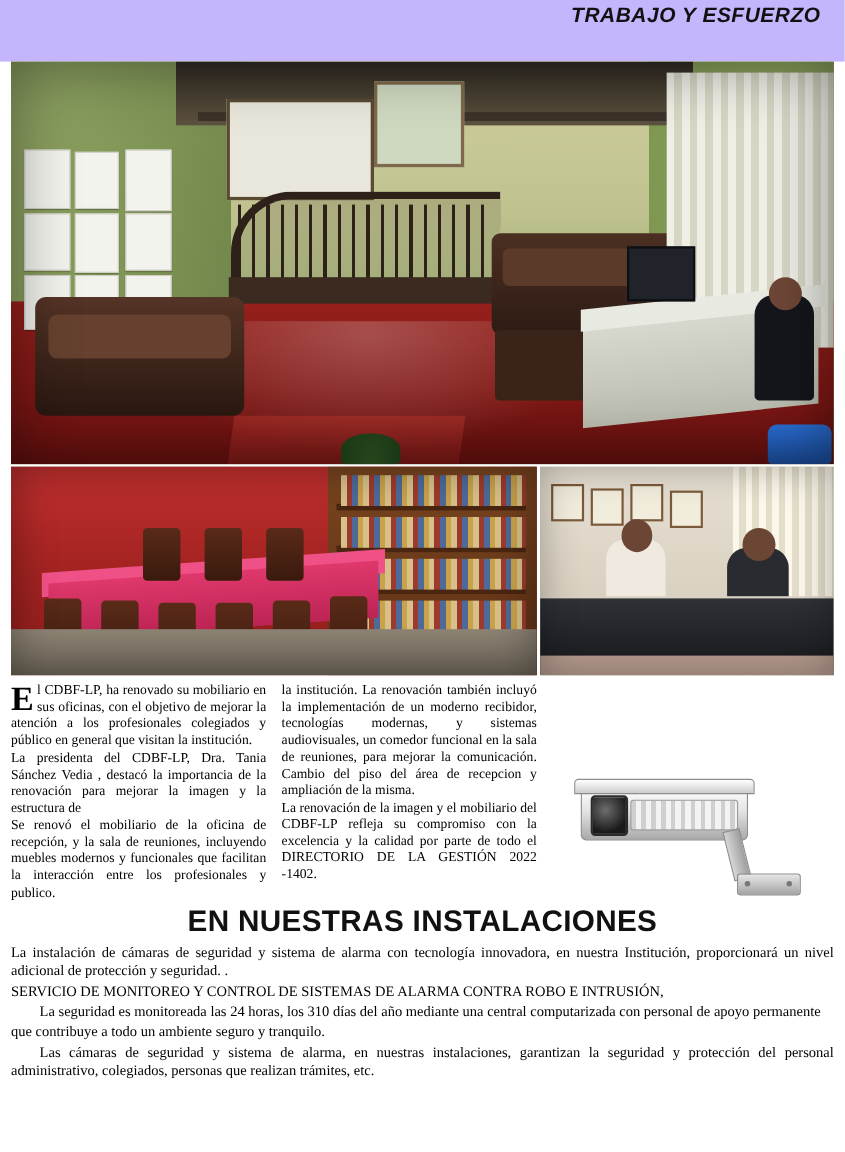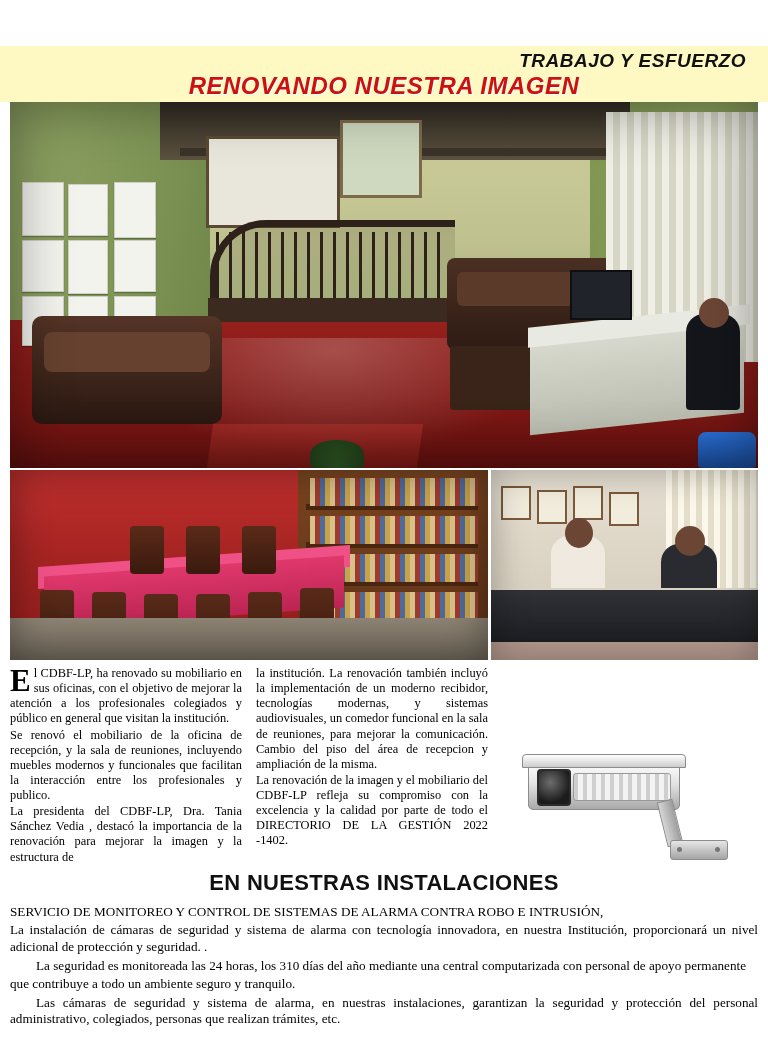--- a/index.html
+++ b/index.html
@@ -12,23 +12,22 @@
     height: 1047px;
     font-family: "Liberation Serif", serif;
     overflow: hidden;
     position: relative;
   }
 
   
   .header {
     position: relative;
     height: 56px;
-    background: #fef9c3;
-    overflow: hidden;
-    margin-top: 46px;
+    background: #c4b5fd;
+    overflow: hidden;
   }
   .header-sub {
     position: absolute;
     top: 4px;
     right: 22px;
     font-family: "Liberation Sans", sans-serif;
     font-weight: bold;
     font-style: italic;
     font-size: 19px;
     letter-spacing: 0.5px;
@@ -200,39 +199,38 @@
   
   .sec-title-wrap {
     width: 748px; margin: 2px auto 0 auto; text-align: center;
     font-family: "Liberation Sans", sans-serif;
   }
   .sec-title1 {
     font-weight: bold; font-size: 30px; color: #e30613; letter-spacing: .5px;
     line-height: 34px;
   }
   .sec-title2 {
-    font-weight: bold; font-size: 22px; color: #111; letter-spacing: .3px;
+    font-weight: bold; font-size: 27px; color: #111; letter-spacing: .3px;
     line-height: 30px;
   }
 
   
   .bottom-text {
     width: 748px; margin: 6px auto 0 auto;
     font-size: 13.2px; line-height: 1.26; color: #000; text-align: justify;
   }
   .bottom-text p { margin: 0 0 2px 0; }
   .bt-indent { text-indent: 26px; }
   .bt-plain { text-indent: 0; }
 </style>
 </head>
 <body>
 
 <div class="header">
   <div class="header-sub">TRABAJO Y ESFUERZO</div>
-  <div class="header-title">RENOVANDO NUESTRA IMAGEN</div>
 </div>
 
 <div class="photo-main">
   <div class="m-wall-left"></div>
   <div class="m-wall-back"></div>
   <div class="m-wall-right"></div>
   <div class="m-ceiling"></div>
   <div class="m-ceil-rail"></div>
   <div class="m-floor"></div>
   <div class="m-floor-shine"></div>
@@ -325,22 +323,22 @@
     <div class="c-vign"></div>
   </div>
 </div>
 
 <div class="article">
   <div class="col">
     <div class="dropcap-wrap">
       <span class="dropcap">E</span>
       <p>l CDBF-LP, ha renovado su mobiliario en sus oficinas, con el objetivo de mejorar la atención a los profesionales colegiados y público en general que visitan la institución.</p>
     </div>
+    <p>La presidenta del CDBF-LP, Dra. Tania Sánchez Vedia , destacó la importancia de la renovación para mejorar la imagen y la estructura de</p>
     <p>Se renovó el mobiliario de la oficina de recepción, y la sala de reuniones, incluyendo muebles modernos y funcionales que facilitan la interacción entre los profesionales y publico.</p>
-    <p>La presidenta del CDBF-LP, Dra. Tania Sánchez Vedia , destacó la importancia de la renovación para mejorar la imagen y la estructura de</p>
   </div>
 
   <div class="col">
     <p>la institución. La renovación también incluyó la implementación de un moderno recibidor, tecnologías modernas, y sistemas audiovisuales, un comedor funcional en la sala de reuniones, para mejorar la comunicación. Cambio del piso del área de recepcion y ampliación de la misma.</p>
     <p>La renovación de la imagen y el mobiliario del CDBF-LP refleja su compromiso con la excelencia y la calidad por parte de todo el DIRECTORIO DE LA GESTIÓN 2022 -1402.</p>
   </div>
 
   <div class="col-img">
     <div class="camera">
       <div class="cam-body">
@@ -355,19 +353,19 @@
       </div>
     </div>
   </div>
 </div>
 
 <div class="sec-title-wrap">
   <div class="sec-title2">EN NUESTRAS INSTALACIONES</div>
 </div>
 
 <div class="bottom-text">
+  <p class="bt-plain">La instalación de cámaras de seguridad y sistema de alarma con tecnología innovadora, en nuestra Institución, proporcionará un nivel adicional de protección y seguridad.  .</p>
   <p class="bt-plain">SERVICIO DE MONITOREO Y CONTROL DE SISTEMAS DE ALARMA CONTRA ROBO E INTRUSIÓN,</p>
-  <p class="bt-plain">La instalación de cámaras de seguridad y sistema de alarma con tecnología innovadora, en nuestra Institución, proporcionará un nivel adicional de protección y seguridad.  .</p>
   <p class="bt-indent">La seguridad es monitoreada las 24 horas, los 310 días del año mediante una central computarizada con personal de apoyo permanente</p>
   <p class="bt-plain">que contribuye a todo  un ambiente seguro y tranquilo.</p>
   <p class="bt-indent">Las cámaras de seguridad y sistema de alarma, en nuestras instalaciones, garantizan la seguridad y protección del personal administrativo, colegiados, personas que realizan trámites, etc.</p>
 
 </div>
 
 </body></html>

